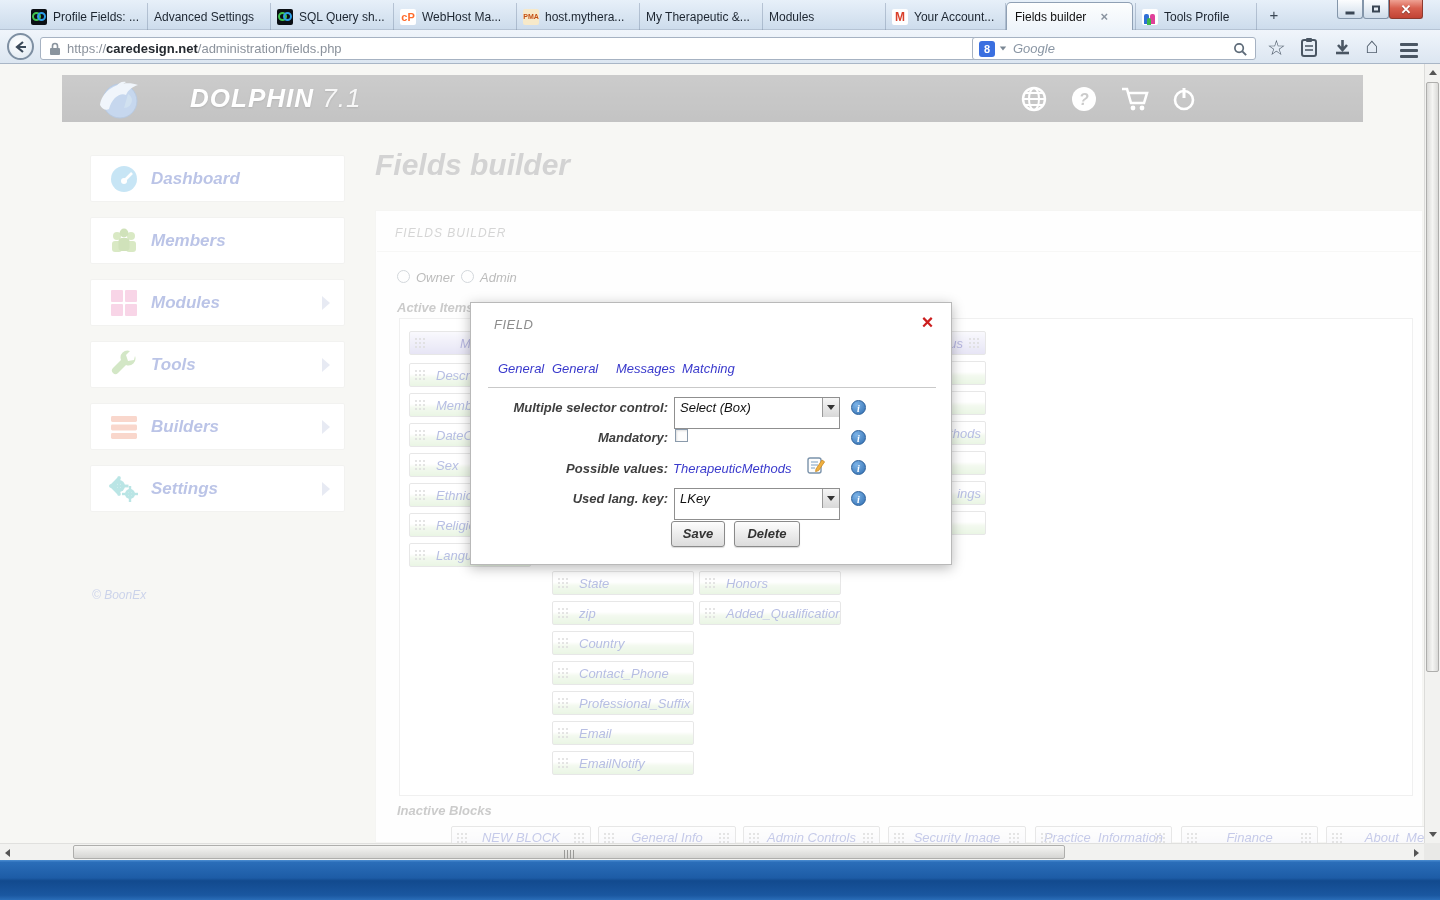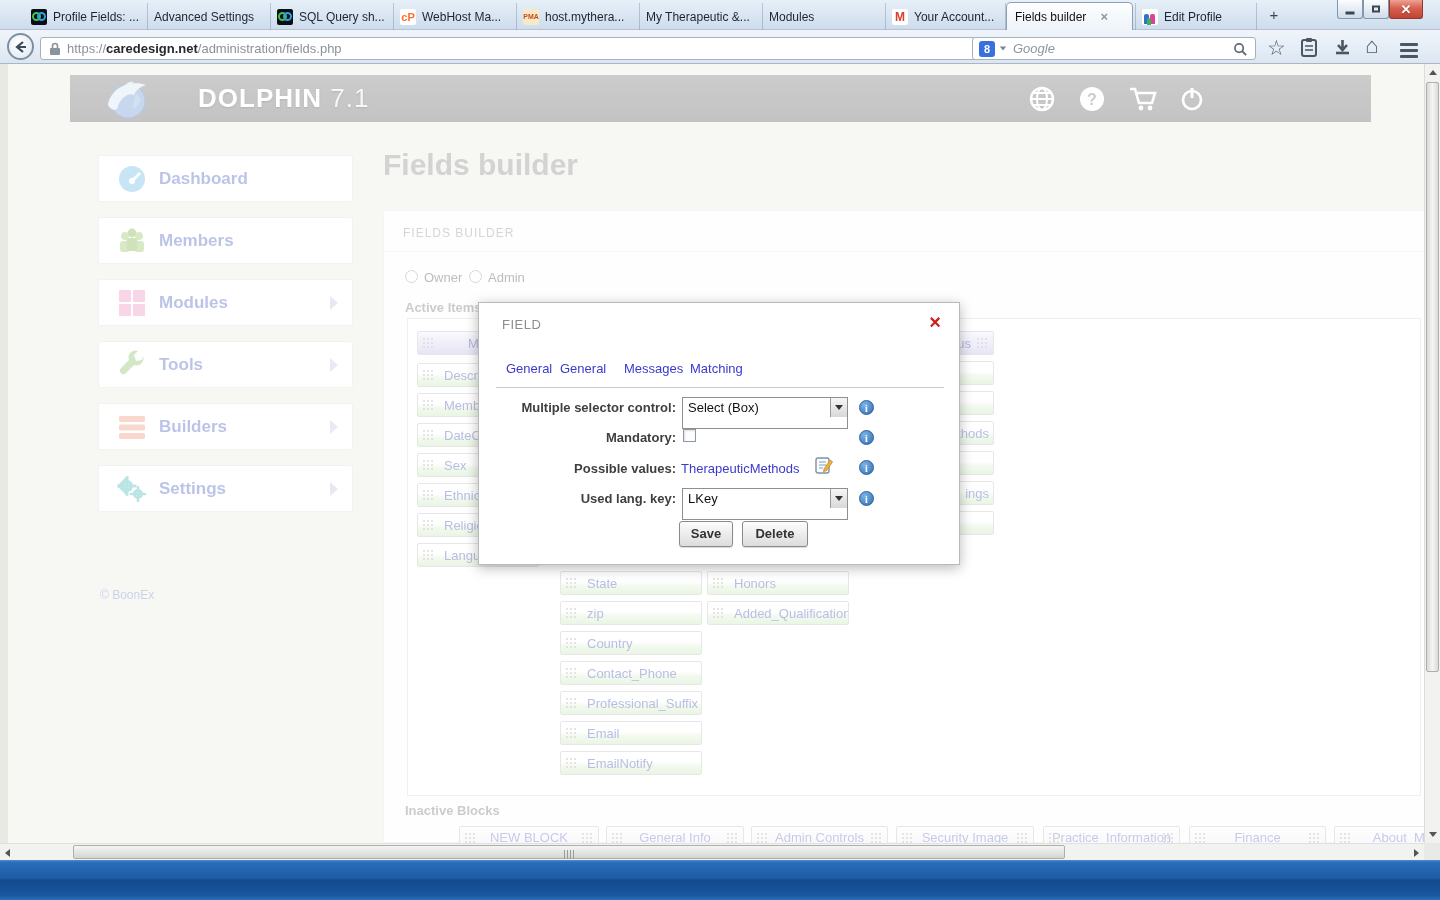--- a/index.html
+++ b/index.html
@@ -50,21 +50,21 @@
   .urldim { color:#8b929c; } .urlhost { color:#24292f; }
   #searchbar { left:972px; top:37px; width:284px; height:23px; background:#fff; border:1px solid #a6b2c2;
     border-radius:3px; display:flex; align-items:center; font-size:13px; }
   .gicon { width:16px; height:16px; background:#3a6fe0; border-radius:3px; color:#fff; font-weight:bold;
     font-size:11px; text-align:center; line-height:16px; }
   .tri-dn { width:0; height:0; border-left:4px solid transparent; border-right:4px solid transparent; border-top:5px solid #7b8794; }
   .tbicon { position:absolute; top:37px; color:#525f6d; font-size:19px; line-height:22px; }
   .menu-bars i { display:block; width:18px; height:3px; background:#4a5663; margin:3px 0; border-radius:1px; }
 
   
-  #viewport { left:8px; top:64px; width:1424px; height:779px; overflow:hidden; background:#ecece6; }
+  #viewport { left:0; top:64px; width:1424px; height:779px; overflow:hidden; background:#ecece6;font-style:italic; }
   #pg-overlay { left:0; top:0; width:1424px; height:779px; background:rgba(255,255,255,.56); z-index:40; }
 
   #dheader { left:62px; top:11px; width:1301px; height:47px; background:linear-gradient(#8a8a8a,#787878); }
   #brand { left:128px; top:8px; color:#fff; font-size:26px; letter-spacing:1px; text-shadow:0 1px 2px rgba(0,0,0,.35); }
   .hico { position:absolute; top:10px; width:28px; height:28px; color:#fff; }
 
   .side-item { position:absolute; left:90px; width:255px; height:47px; background:#fff; border:1px solid #e2e2de;
     border-radius:2px; display:flex; align-items:center; }
   .side-item .sico { width:30px; height:30px; margin-left:18px; position:relative; }
   .side-item .slbl { margin-left:12px; font-size:17px; font-weight:bold; color:#6479c8; }
@@ -196,21 +196,21 @@
     <div class="tab-active" style="left:1006px;width:127px">
       <span class="tlbl">Fields builder</span>
       <span class="tclose">×</span>
     </div>
     <div class="tab" style="left:1135px;width:122px;border-left:1px solid rgba(110,130,155,.38)">
       <span class="favicon fav-people">
           <i class="p1"></i>
           <i class="p2"></i>
           <i class="p3"></i>
         </span>
-      <span class="tlbl">Edit Profile</span>
+      <span class="tlbl">Tools Profile</span>
     </div>
     <div class="newtab" style="left:1261px">+</div>
 
     <div class="winbtn" id="btn-min" style="left:1337px;width:26px">
         <span class="glyph gl-min"></span>
       </div>
     <div class="winbtn" id="btn-rest" style="left:1363px;width:26px">
         <span class="glyph gl-rest"></span>
       </div>
     <div class="winbtn" id="btn-close" style="left:1389px;width:34px">

